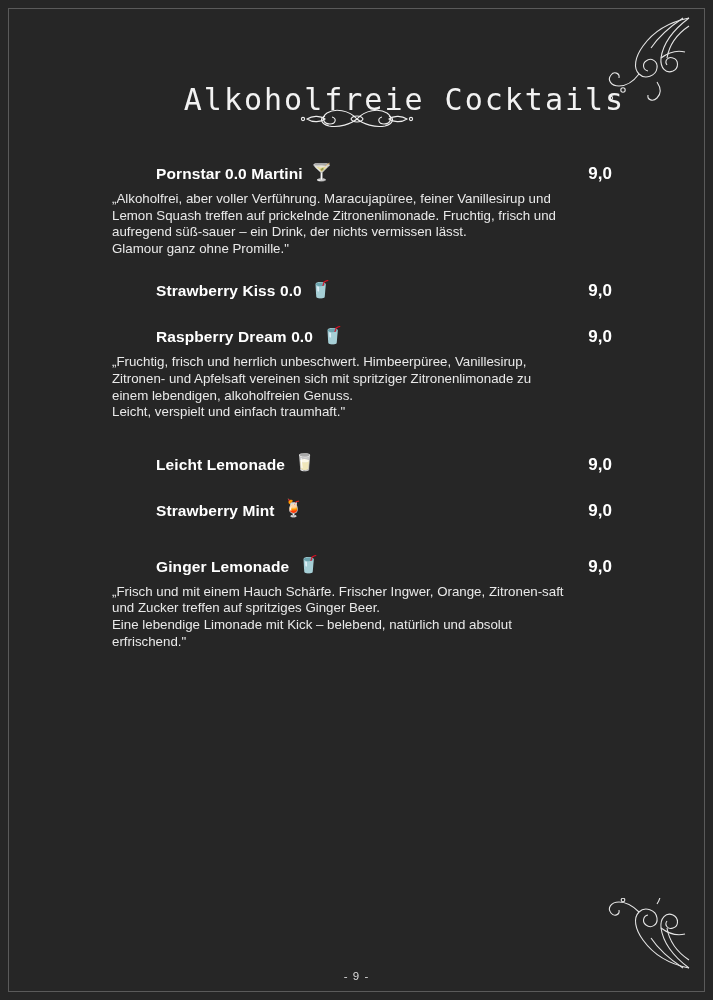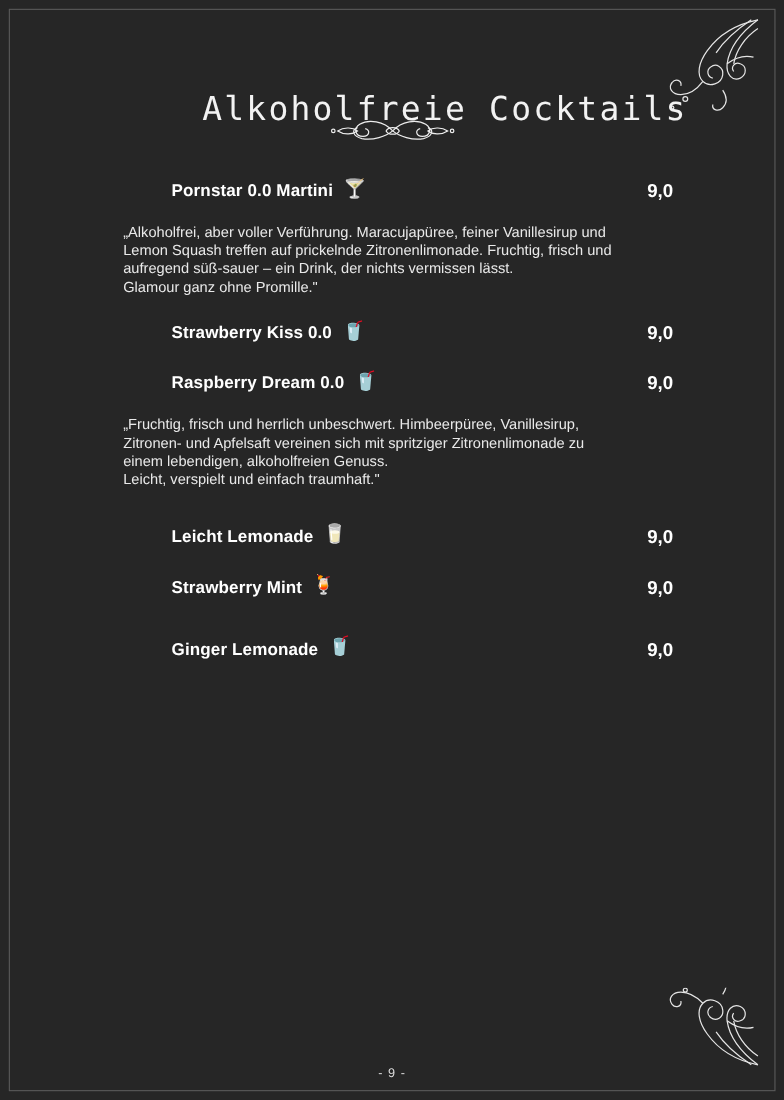--- a/index.html
+++ b/index.html
@@ -100,21 +100,21 @@
     right: 0;
     top: 2px;
     color: #ffffff;
     font-size: 17px;
     font-weight: bold;
   }
   .item-desc {
     color: #e9e9e9;
     font-size: 13.3px;
     line-height: 16.6px;
-    margin-top: 17px;
+    margin-top: 5px;
     max-width: 455px;
     white-space: pre-line;
   }
   .spacer-lg { height: 10px; }
   .page-num {
     position: absolute;
     bottom: 18px;
     left: 0;
     width: 713px;
     text-align: center;
@@ -207,20 +207,22 @@
     </div>
 
     <div class="spacer-lg"></div>
 
     <div class="item">
       <div class="item-head">
         <span class="item-name">Ginger Lemonade</span>
         <span class="item-glyph">🥤</span>
         <span class="item-price">9,0</span>
       </div>
+      <div class="item-desc">„Frisch und mit einem Hauch Schärfe. Frischer Ingwer, Orange, Zitronen-saft und Zucker treffen auf spritziges Ginger Beer.
+Eine lebendige Limonade mit Kick – belebend, natürlich und absolut erfrischend."</div>
     </div>
 
   </div>
 
   <div class="corner corner-br">
     <svg width="92" height="72" viewBox="0 0 92 72" fill="none" stroke="#efefef" stroke-width="1.1">
       <path d="M90 70 C70 66, 54 56, 44 42 C36 31, 34 20, 40 14 C46 8, 57 12, 58 20 C59 27, 52 31, 47 27 C43 24, 44 18, 49 17"></path>
       <path d="M90 70 C74 58, 64 44, 62 30 C61 20, 67 14, 74 17 C80 20, 80 28, 74 30 C69 32, 65 27, 68 23"></path>
       <path d="M90 62 C78 54, 70 42, 68 30"></path>
       <path d="M84 70 C72 62, 60 52, 52 40"></path>

